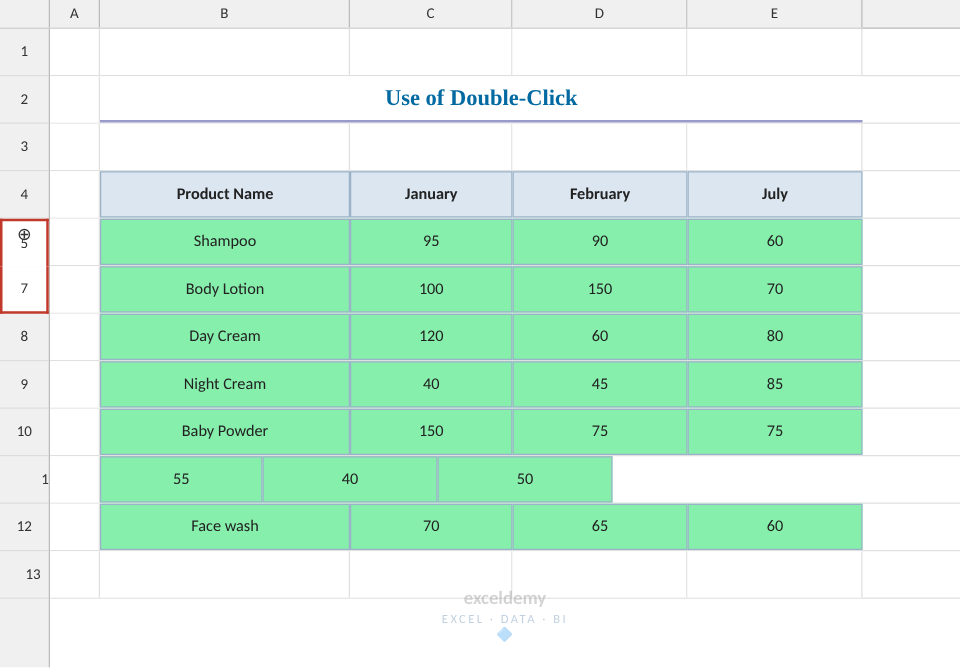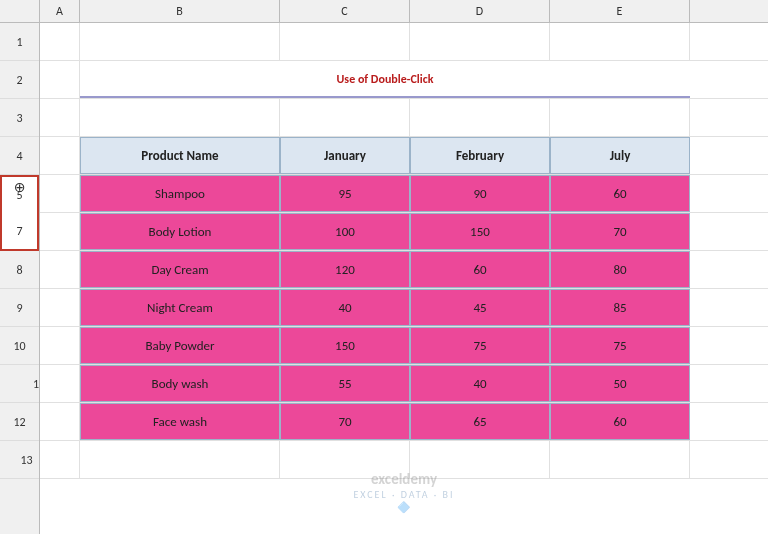--- a/index.html
+++ b/index.html
@@ -120,21 +120,21 @@
     
     .table-header-cell {
       background: #dce6f1;
       font-weight: bold;
       border: 1px solid #9bb3c9;
     }
 
     
     .data-cell {
       border: 1px solid #9bb3c9;
-      background: #ec4899;
+      background: #86efac;
     }
 
     
     .merged-title {
       width: 610px;
       min-width: 610px;
       border: none;
       border-bottom: 2px solid #9999cc;
       display: flex;
       align-items: center;
@@ -236,21 +236,21 @@
         <div class="cell col-a"></div>
         <div class="cell col-b"></div>
         <div class="cell col-c"></div>
         <div class="cell col-d"></div>
         <div class="cell col-e"></div>
       </div>
 
       <div class="sheet-row">
         <div class="cell col-a"></div>
         <div class="cell merged-title" style="width: 610px; min-width:610px;">
-          <span style="font-size:12px; font-weight:bold; color:#b91c1c;">Use of Double-Click</span>
+          <span style="font-size:18px; font-weight:bold; color:#0369a1;font-family:Liberation Serif, serif;">Use of Double-Click</span>
         </div>
       </div>
 
       <div class="sheet-row">
         <div class="cell col-a"></div>
         <div class="cell col-b"></div>
         <div class="cell col-c"></div>
         <div class="cell col-d"></div>
         <div class="cell col-e"></div>
       </div>
@@ -298,21 +298,20 @@
       <div class="sheet-row">
         <div class="cell col-a"></div>
         <div class="cell col-b data-cell">Baby Powder</div>
         <div class="cell col-c data-cell">150</div>
         <div class="cell col-d data-cell">75</div>
         <div class="cell col-e data-cell">75</div>
       </div>
 
       <div class="sheet-row">
         <div class="cell col-a"></div>
-        <div class="cell col-b data-cell">Body wash</div>
         <div class="cell col-c data-cell">55</div>
         <div class="cell col-d data-cell">40</div>
         <div class="cell col-e data-cell">50</div>
       </div>
 
       <div class="sheet-row">
         <div class="cell col-a"></div>
         <div class="cell col-b data-cell">Face wash</div>
         <div class="cell col-c data-cell">70</div>
         <div class="cell col-d data-cell">65</div>

